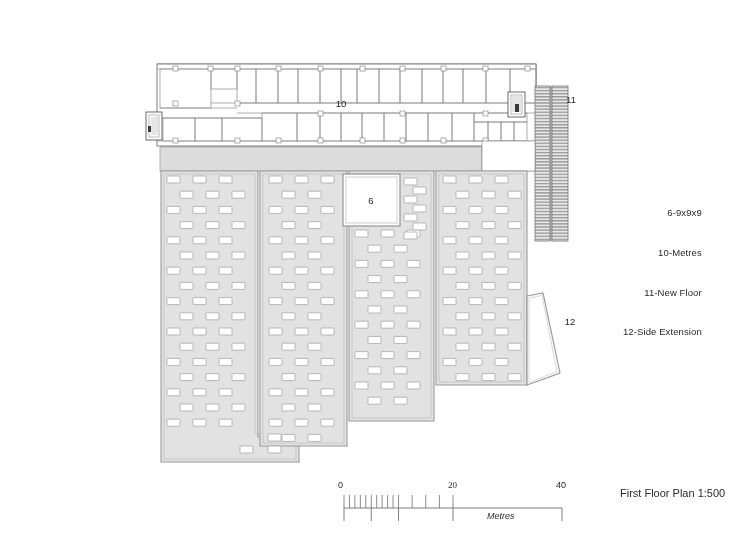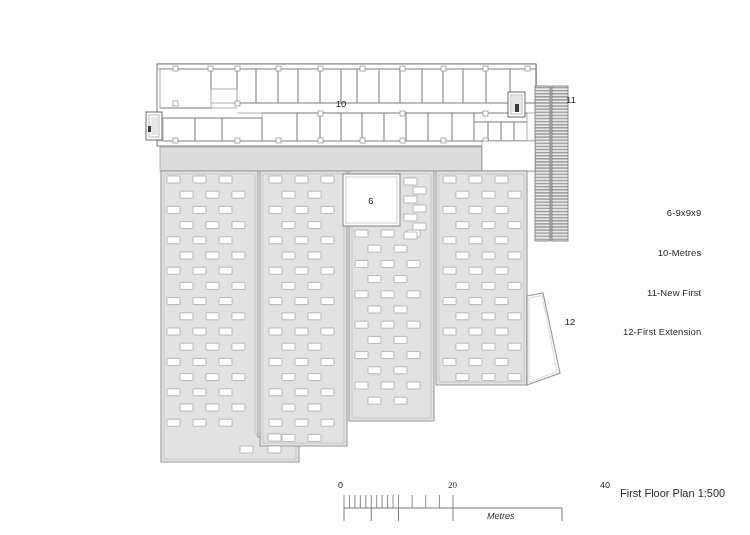--- a/index.html
+++ b/index.html
@@ -420,22 +420,22 @@
         <line x1="453" y1="508" x2="453" y2="521" stroke="#6f6f6f" stroke-width="0.9"></line>
         <line x1="562" y1="508" x2="562" y2="521" stroke="#6f6f6f" stroke-width="0.9"></line>
       </g>
 
 </svg>
 </div>
 
 <div class="legend-text" id="legend">
   <div><span class="legend-num">6-</span><span>9x9x9</span></div>
   <div><span class="legend-num">10-</span><span>Metres</span></div>
-  <div><span class="legend-num">11-</span><span>New First</span></div>
-  <div><span class="legend-num">12-</span><span>First Extension</span></div>
+  <div><span class="legend-num">11-</span><span>New Floor</span></div>
+  <div><span class="legend-num">12-</span><span>Side Extension</span></div>
 </div>
 
 <div id="title-block">First Floor Plan 1:500</div>
 <div id="metres-label">Metres</div>
 
 <div class="sb-num" id="sbn0" style="left: 338px; top: 480px;">0</div>
 <div class="sb-num" id="sbn20" style="left: 448px; top: 480px; font-family: Liberation Serif, serif;">20</div>
-<div class="sb-num" id="sbn40" style="left: 556px; top: 480px; margin-left: 44px;">40</div>
+<div class="sb-num" id="sbn40" style="left: 556px; top: 480px;">40</div>
 
 </body></html>

